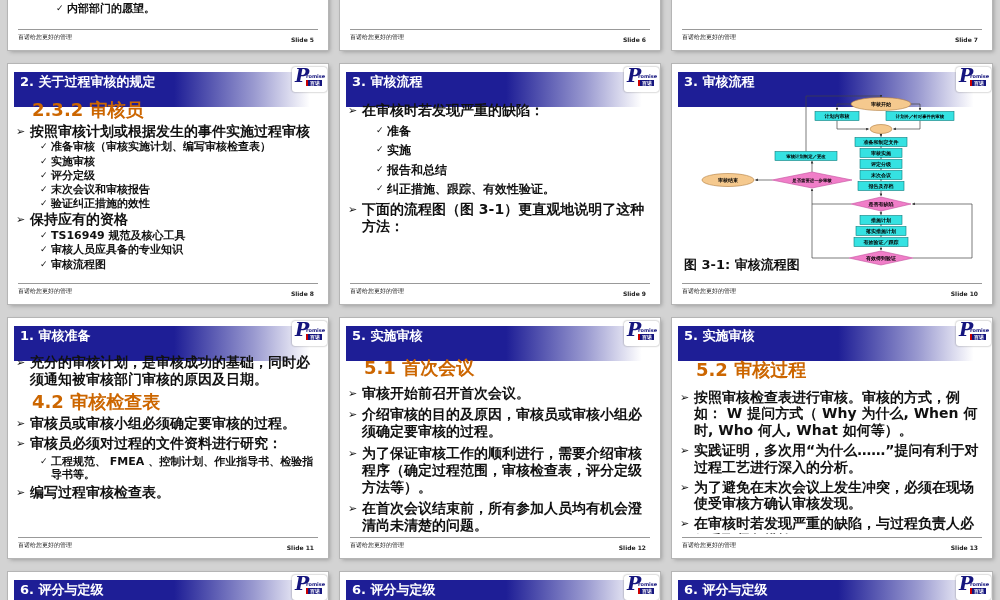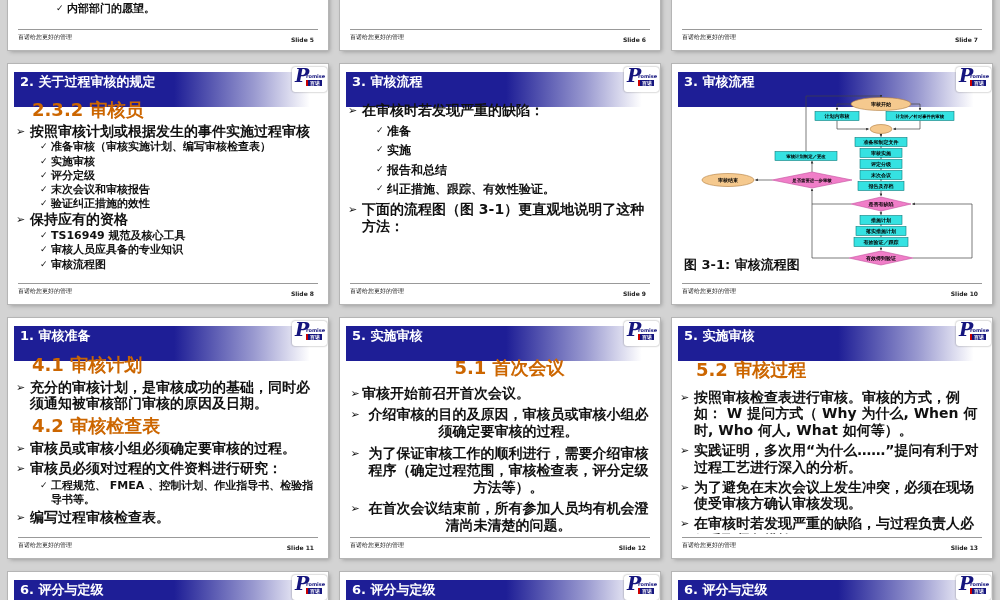--- a/index.html
+++ b/index.html
@@ -31,21 +31,21 @@
   .content{position:absolute;left:8px;right:5px;top:33px;bottom:24px;overflow:hidden;color:#111;}
   .line{display:flex;font-weight:bold;line-height:1.2;margin:2px 0;}
   .sub{display:block;color:var(--subtitle_orange);font-size:18px;padding-left:16px;margin:3px 0;}
   .l1{font-size:14px;}
   .l1 .marker{flex:0 0 14px;font-size:11px;padding-top:2px;}
   .l2{font-size:11px;padding-left:24px;}
   .l2 .marker{flex:0 0 11px;font-size:9px;padding-top:1px;}
   .c-s8 .line{margin:1px 0;} .c-s8 .sub{margin:2px 0;}
   .c-s9 .line{margin:5px 0;} .c-s9 .l2{font-size:12px;padding-left:28px;}
   .c-s11 .line{margin:3px 0;}
-  .c-s12 .line{margin:5px 0;text-align:center;} .c-s12 .sub{margin:6px 0;}
+  .c-s12 .line{margin:5px 0;} .c-s12 .sub{margin:6px 0;}
   .c-s13 .line{margin:3px 0;} .c-s13 .sub{margin:8px 0;}
   
   .sfooter{position:absolute;left:10px;right:10px;top:219px;border-top:1px solid #999;height:16px;}
   .brand{position:absolute;left:0;top:3px;font-size:6px;color:#222;}
   .snum{position:absolute;right:4px;top:6px;font-size:6px;font-weight:bold;color:#222;}
   
   .s5-content{position:absolute;left:24px;right:6px;top:190px;color:#111;}
   
   .flow{position:absolute;left:0;top:30px;width:320px;height:186px;}
   .fc-box{fill:var(--flow_box);stroke:#0b7d7d;stroke-width:.6;}
@@ -303,21 +303,20 @@
   <div class="slide" style="left:8px;top:318px">
     <div class="bar">
       <span class="bar-title">1. 审核准备</span>
     </div>
     <div class="logo">
       <span class="logo-p">P</span>
       <span class="logo-word">romise</span>
       <span class="logo-sub">百诺</span>
     </div>
     <div class="content c-s11">
-        <div class="line sub">4.1 审核计划</div>
         <div class="line l1">
           <span class="marker">➢</span>
           <span class="txt">充分的审核计划，是审核成功的基础，同时必须通知被审核部门审核的原因及日期。</span>
         </div>
         <div class="line sub">4.2 审核检查表</div>
         <div class="line l1">
           <span class="marker">➢</span>
           <span class="txt">审核员或审核小组必须确定要审核的过程。</span>
         </div>
         <div class="line l1">

